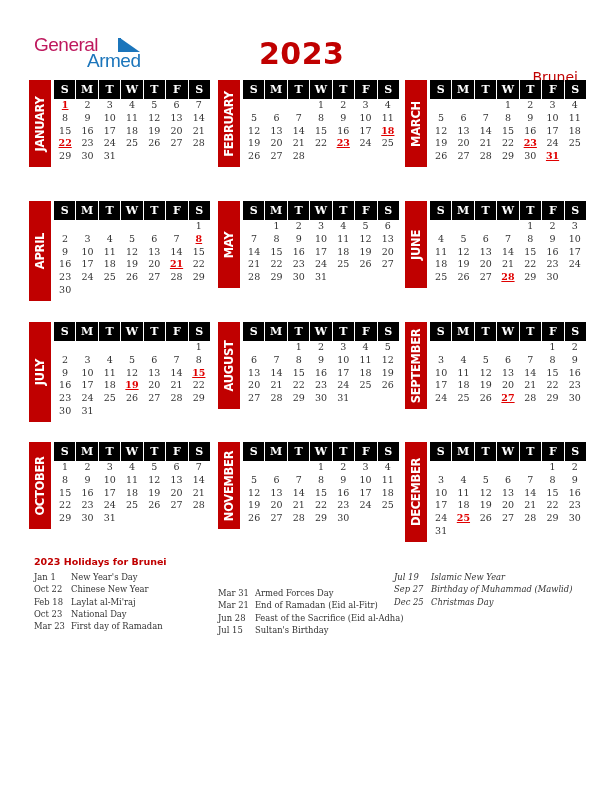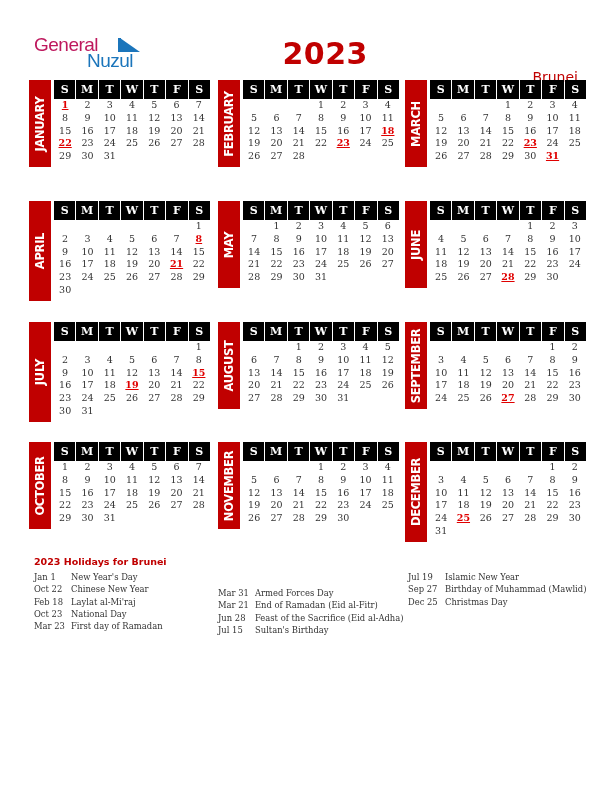--- a/index.html
+++ b/index.html
@@ -5,21 +5,21 @@
   * { box-sizing: border-box; margin: 0; padding: 0; }
   html, body { width: 612px; height: 792px; background: #ffffff; overflow: hidden; }
   body { position: relative; font-family: "DejaVu Serif", serif; color: #333; }
 
   .logo { position: absolute; left: 34px; top: 34px; width: 110px; height: 38px; }
   .logo .general { position: absolute; left: 0; top: 0; font-family: "Liberation Sans", sans-serif; font-size: 19px; color: #be185d; letter-spacing: -0.5px; }
   .logo .blue { position: absolute; left: 53px; top: 16px; font-family: "Liberation Sans", sans-serif; font-size: 19px; color: #1b75bb; letter-spacing: -0.5px; }
   .logo .tri { position: absolute; left: 86px; top: 4px; width: 0; height: 0; border-left: 20px solid #1b75bb; border-top: 14px solid transparent; }
   .logo .tri-bar { position: absolute; left: 84px; top: 4px; width: 3px; height: 14px; background: #1b75bb; }
 
-  .year { position: absolute; left: 268px; top: 36px; width: 100px; text-align: right; font-family: "DejaVu Sans", sans-serif; font-weight: bold; font-size: 30px; color: #c00000; letter-spacing: 0.5px; }
+  .year { position: absolute; left: 259px; top: 36px; width: 100px; text-align: left; font-family: "DejaVu Sans", sans-serif; font-weight: bold; font-size: 30px; color: #c00000; letter-spacing: 0.5px; }
   .country { position: absolute; left: 500px; top: 50px; width: 78px; text-align: right; font-family: "DejaVu Sans", sans-serif; font-size: 14px; color: #c00000; margin-top: 19px; }
 
   .month { position: absolute; width: 180px; height: 108px; }
   .month .band { position: absolute; left: 0; top: 0; width: 22px; background: #c00000; }
   .month .band span { position: absolute; left: 50%; top: 50%; transform: translate(-50%, -50%) rotate(-90deg); white-space: nowrap; color: #fff; font-family: "DejaVu Sans", sans-serif; font-weight: bold; font-size: 11.5px; letter-spacing: -0.3px; }
   .month .grid { position: absolute; left: 25px; top: 0; width: 156px; }
   .month .hdr { display: flex; height: 19px; gap: 1px; }
   .month .hdr div { flex: 1; background: #000; color: #fff; font-weight: bold; font-size: 11px; text-align: center; line-height: 19px; font-family: "DejaVu Serif", serif; }
   .month .row { display: flex; height: 12.8px; }
   .month .row div { flex: 1; text-align: center; font-size: 9.5px; line-height: 12.8px; color: #333; font-family: "DejaVu Serif", serif; }
@@ -32,21 +32,21 @@
   .hol-item .d { width: 37px; }
   .hol-item .n { white-space: nowrap; }
 </style>
 </head>
 <body>
 
 <div class="logo">
   <span class="general">General</span>
   <span class="tri-bar"></span>
   <span class="tri"></span>
-  <span class="blue">Nuzul</span>
+  <span class="blue">Armed</span>
 </div>
 <div class="year">2023</div>
 <div class="country">Brunei</div>
 
 <div id="months">
     <div class="month" style="left: 29px; top: 80px;">
       <div class="band" style="height: 87px;">
         <span>JANUARY</span>
       </div>
       <div class="grid">
@@ -841,21 +841,21 @@
       </div>
       <div class="hol-item">
         <span class="d">Jun 28</span>
         <span class="n">Feast of the Sacrifice (Eid al-Adha)</span>
       </div>
       <div class="hol-item">
         <span class="d">Jul 15</span>
         <span class="n">Sultan's Birthday</span>
       </div>
     </div>
-    <div class="hol-col" style="left: 408px;">
+    <div class="hol-col" style="left: 394px; font-style: italic;">
       <div class="hol-item">
         <span class="d">Jul 19</span>
         <span class="n">Islamic New Year</span>
       </div>
       <div class="hol-item">
         <span class="d">Sep 27</span>
         <span class="n">Birthday of Muhammad (Mawlid)</span>
       </div>
       <div class="hol-item">
         <span class="d">Dec 25</span>

